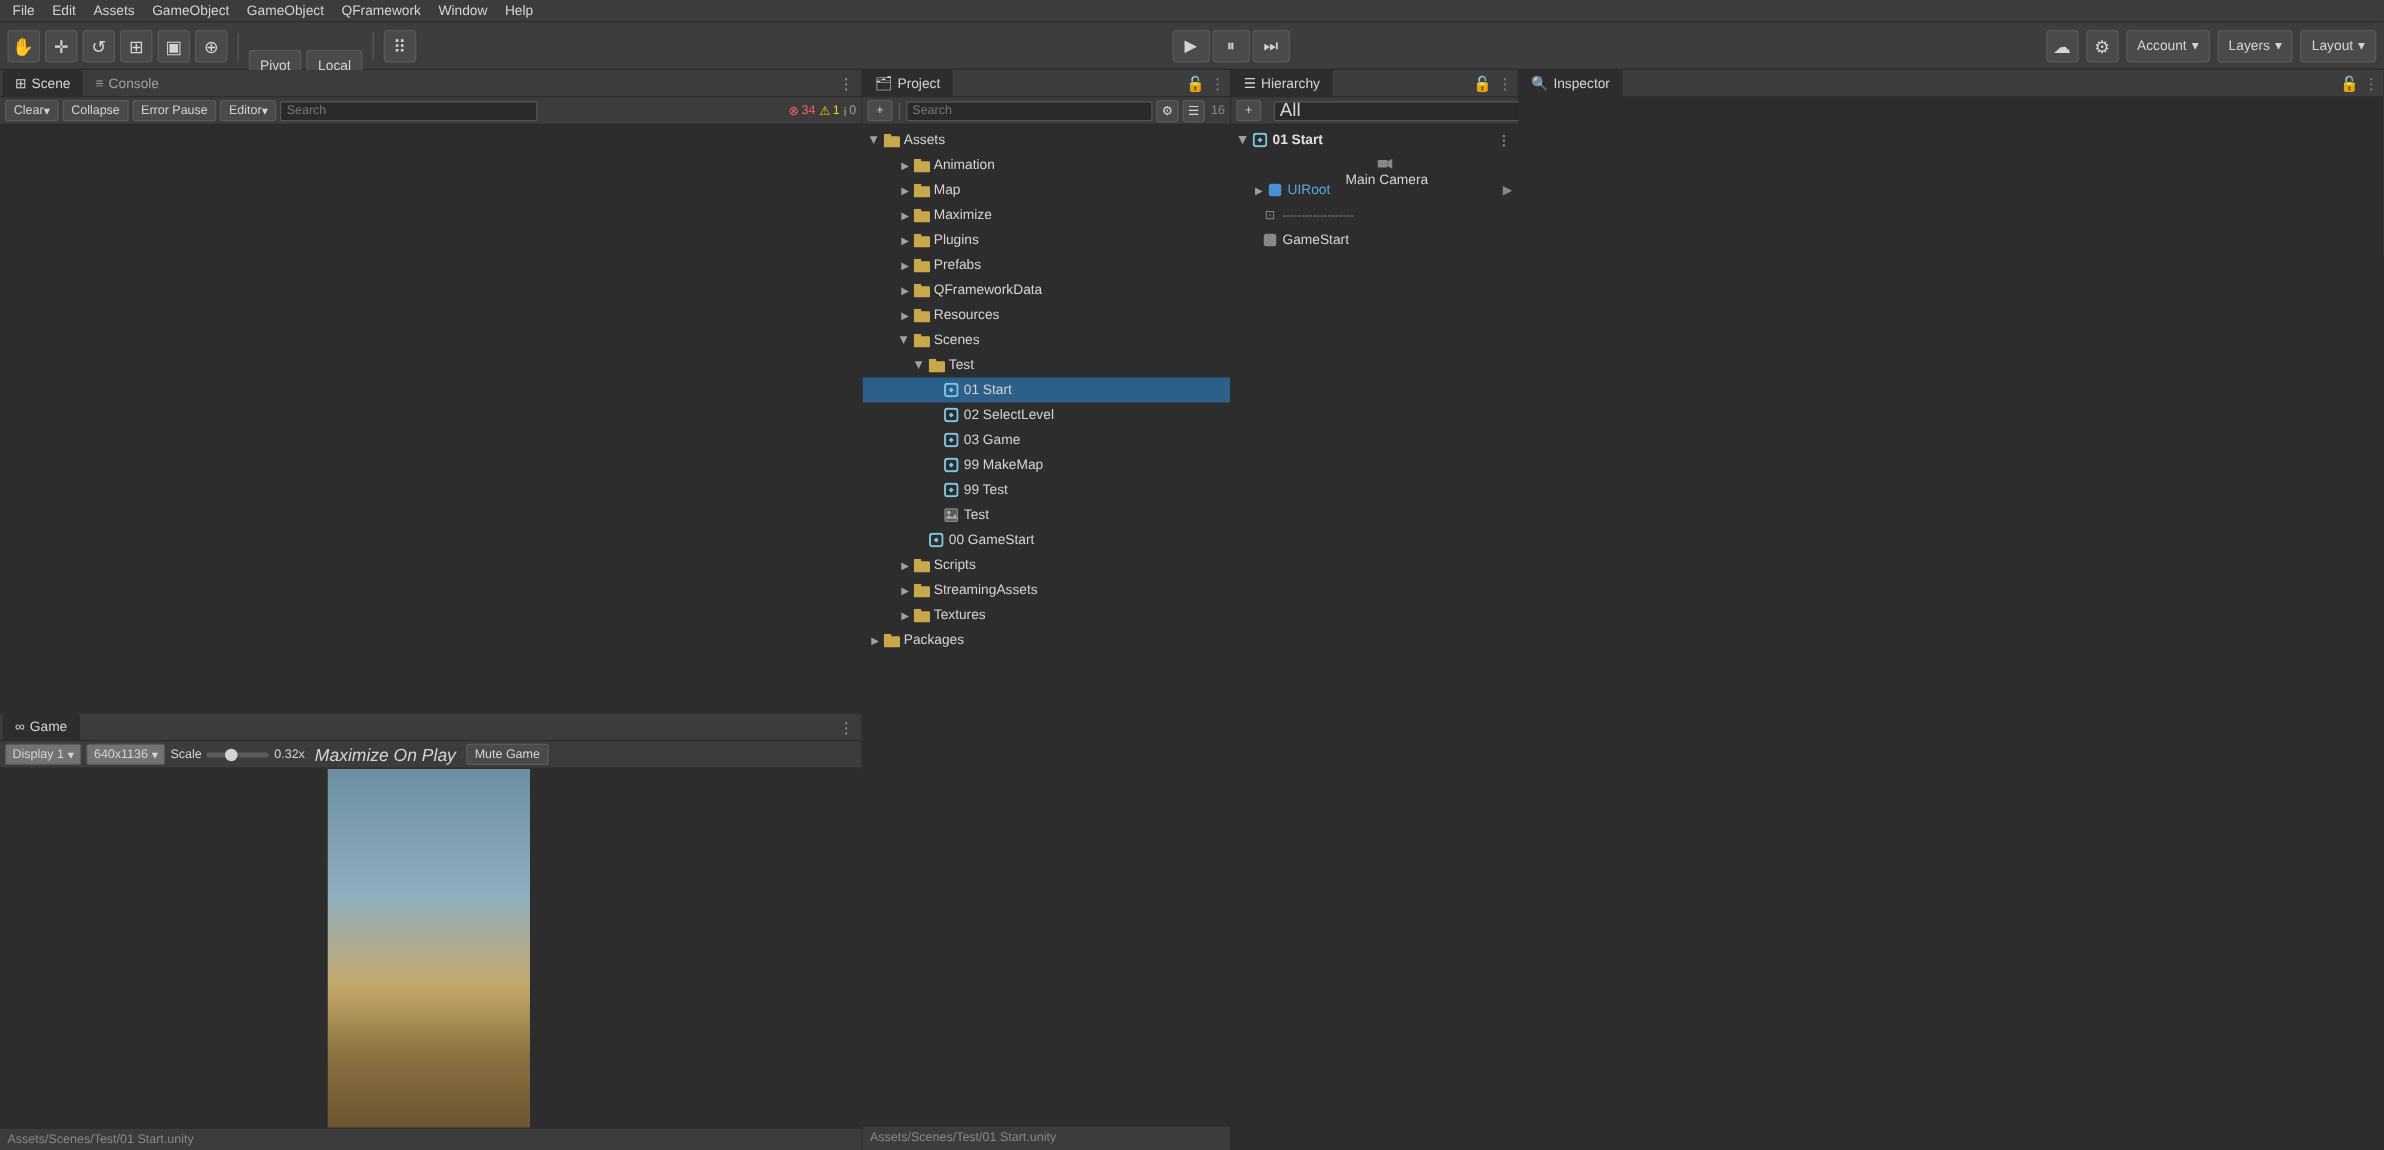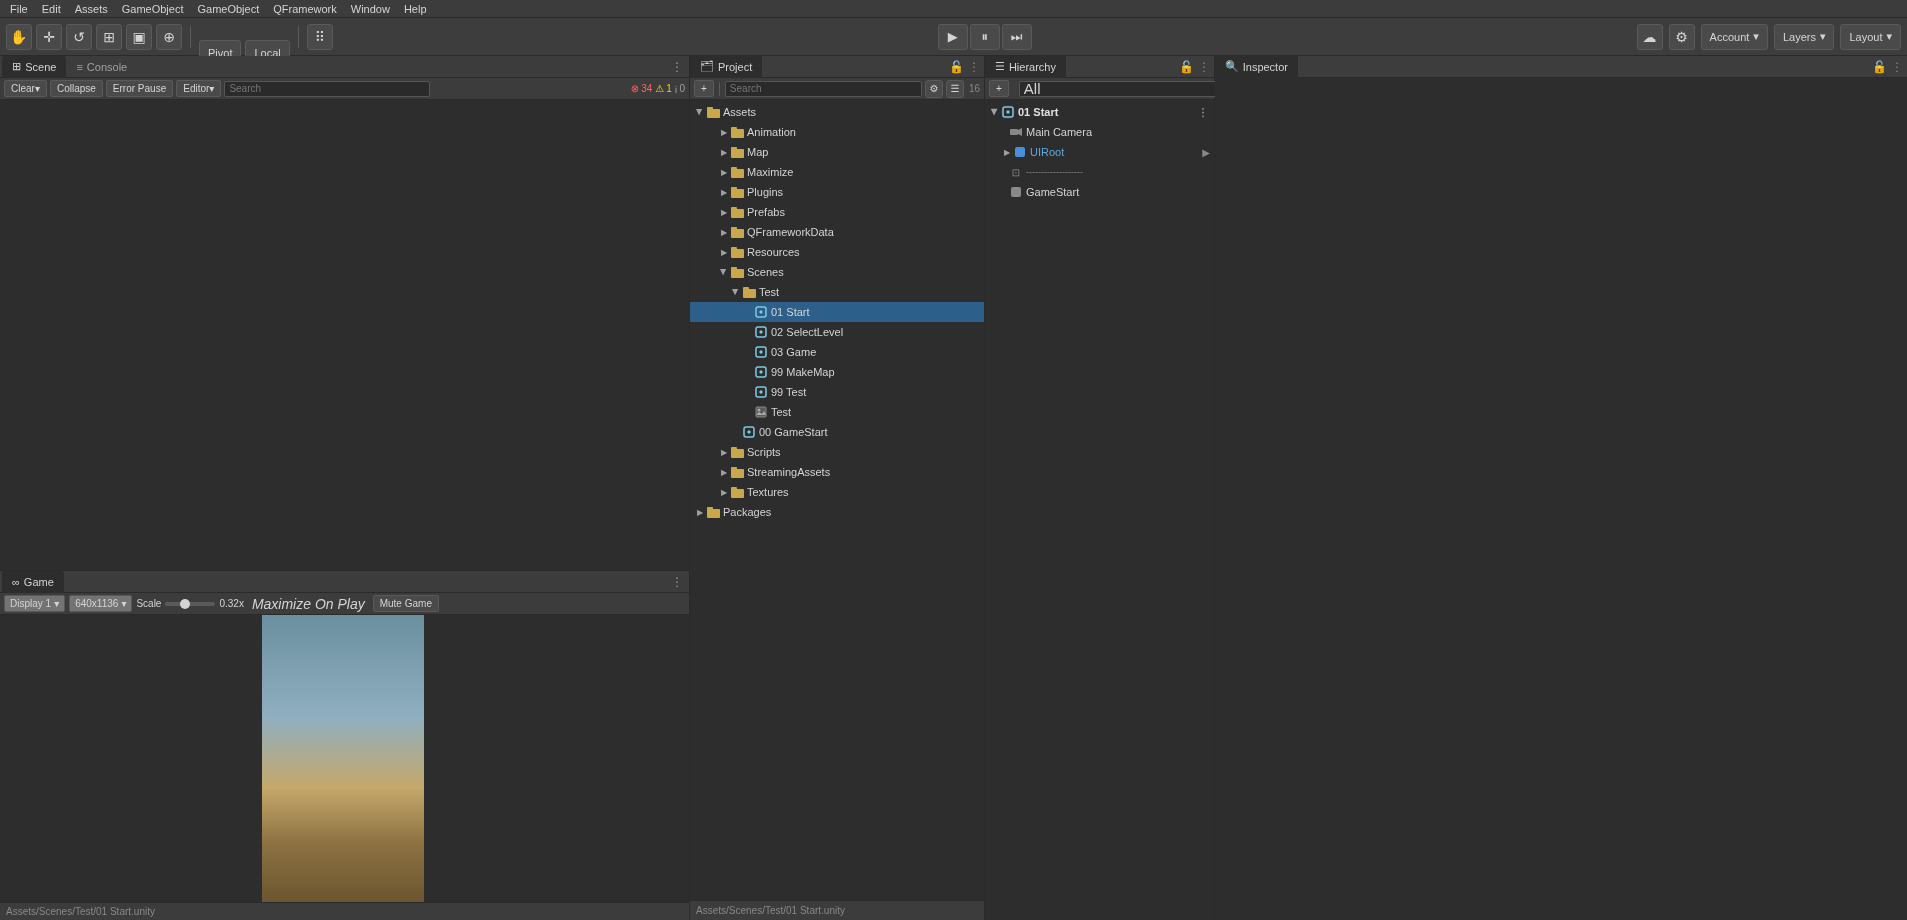--- a/index.html
+++ b/index.html
@@ -993,21 +993,21 @@
           <div class="h-icon">
             <svg width="12" height="12" viewBox="0 0 12 12">
                 <rect x="1" y="1" width="10" height="10" rx="2" fill="none" stroke="#7ec8e3" stroke-width="1.5"></rect>
                 <path d="M4 6 L6 4 L8 6 L6 8 Z" fill="#7ec8e3"></path>
               </svg>
           </div>
           <span>01 Start</span>
           <div class="h-more-btn">⋮</div>
         </div>
 
-        <div class="h-item" style="padding-left:24px;">
+        <div class="h-item" style="padding-left:24px;flex-direction:column;">
           <div class="h-icon">
             <svg width="12" height="10" viewBox="0 0 12 10">
                 <rect x="0" y="2" width="8" height="6" rx="1" fill="#888"></rect>
                 <polygon points="8,3 12,1 12,9 8,7" fill="#888"></polygon>
               </svg>
           </div>
           <span>Main Camera</span>
         </div>
 
         <div class="h-item" style="padding-left:16px;">

